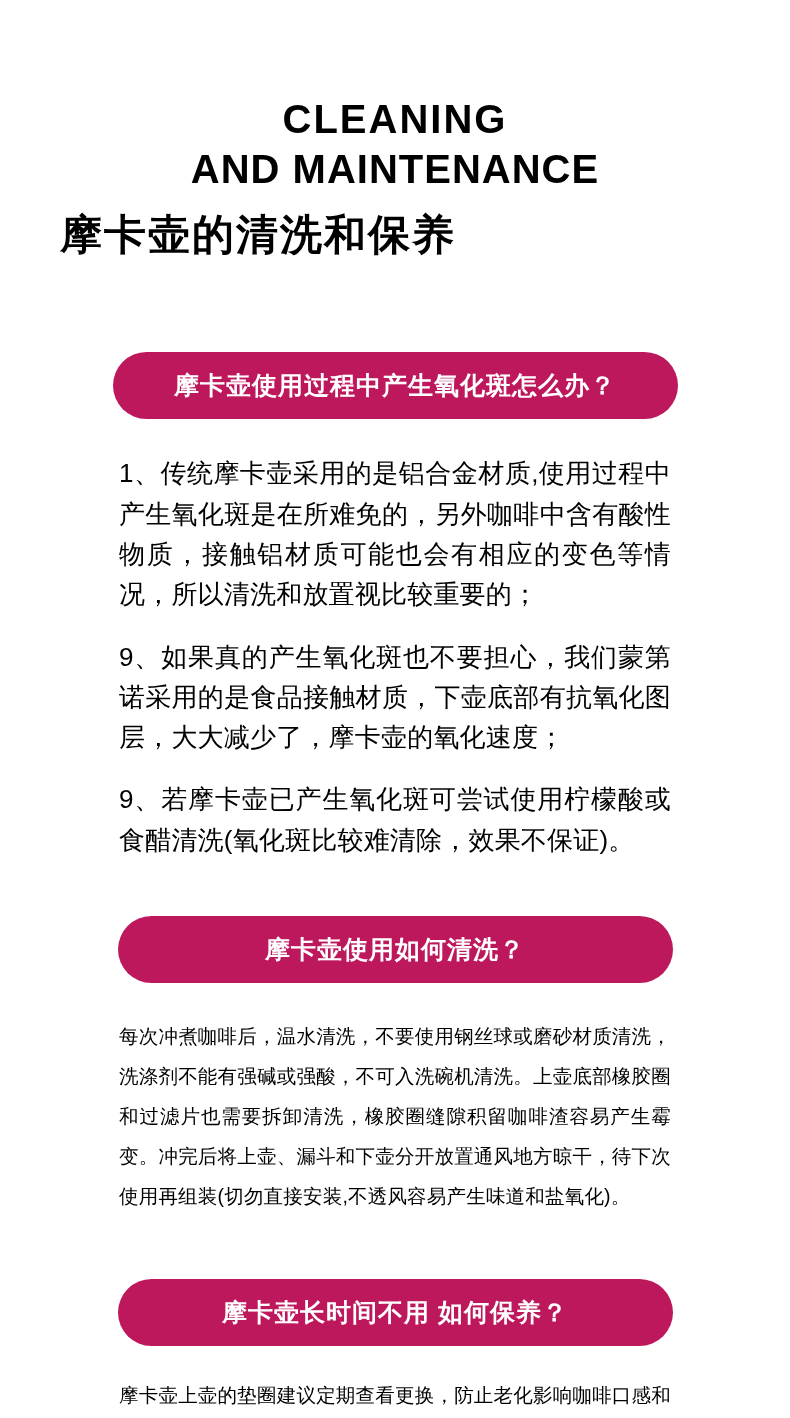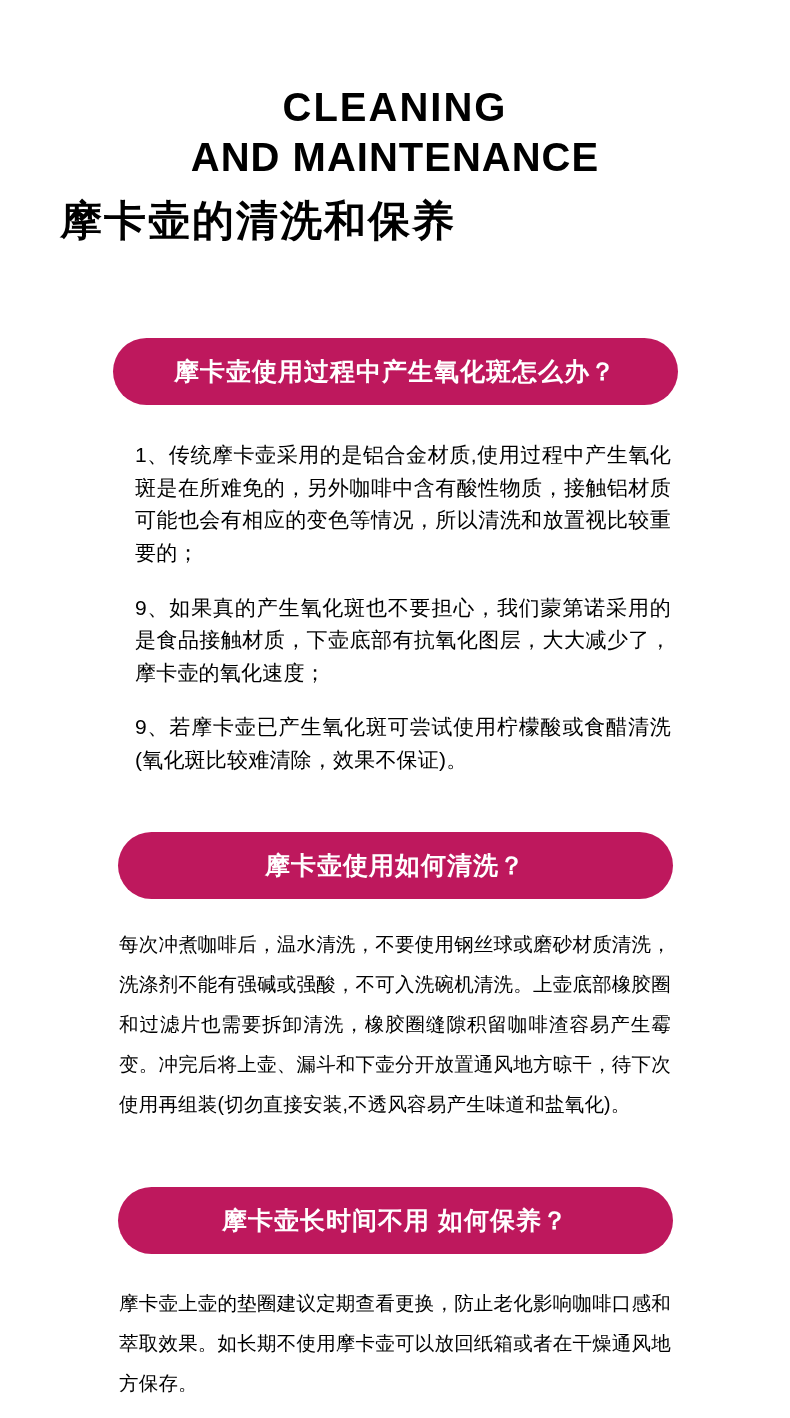--- a/index.html
+++ b/index.html
@@ -20,21 +20,21 @@
     position: relative;
     box-sizing: border-box;
     padding: 0 60px;
   }
   .title-en {
     text-align: center;
     font-weight: bold;
     font-size: 40px;
     letter-spacing: 2px;
     line-height: 1.25;
-    margin: 4px;
+    margin: 16px;
     padding-top: 78px;
   }
   .title-en .line2 {
     display: block;
     letter-spacing: 1px;
   }
   .title-cn {
     text-align: left;
     font-weight: bold;
     font-size: 42px;
@@ -56,28 +56,28 @@
   }
   .pill-1 { width: 565px; margin-top: 92px; }
   .pill-2 { width: 555px; margin-top: 56px; }
   .pill-3 { width: 555px; margin-top: 62px; }
 
   .body-block {
     margin: 0 auto;
     width: 552px;
   }
   .para {
-    font-size: 21px;
+    font-size: 26px;
     line-height: 1.55;
-    margin: 0 0 22px 16px;
+    margin: 0 0 22px 0;
     text-align: justify;
     letter-spacing: 0.2px;
   }
   .block-a { margin-top: 34px; }
-  .block-b { margin-top: 26px; }
+  .block-b { margin-top: 34px; }
   .block-c { margin-top: 30px; }
   .para-loose {
     font-size: 19.5px;
     line-height: 2.05;
     margin: 0;
     text-align: justify;
     letter-spacing: 0.2px;
   }
 </style>
 </head>

